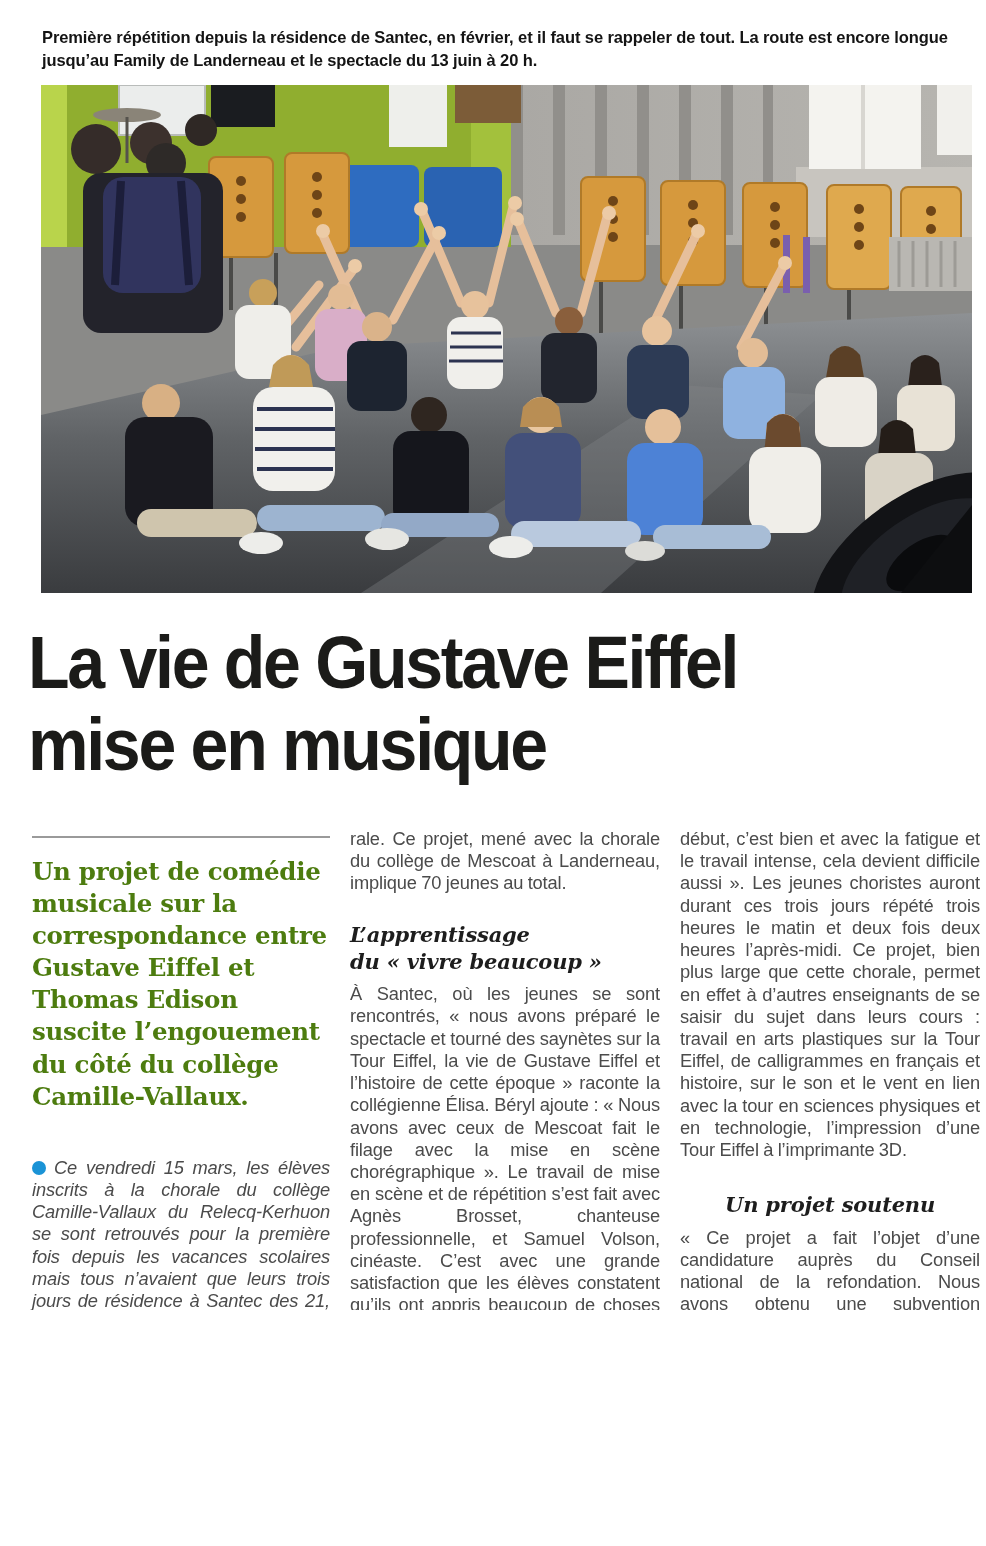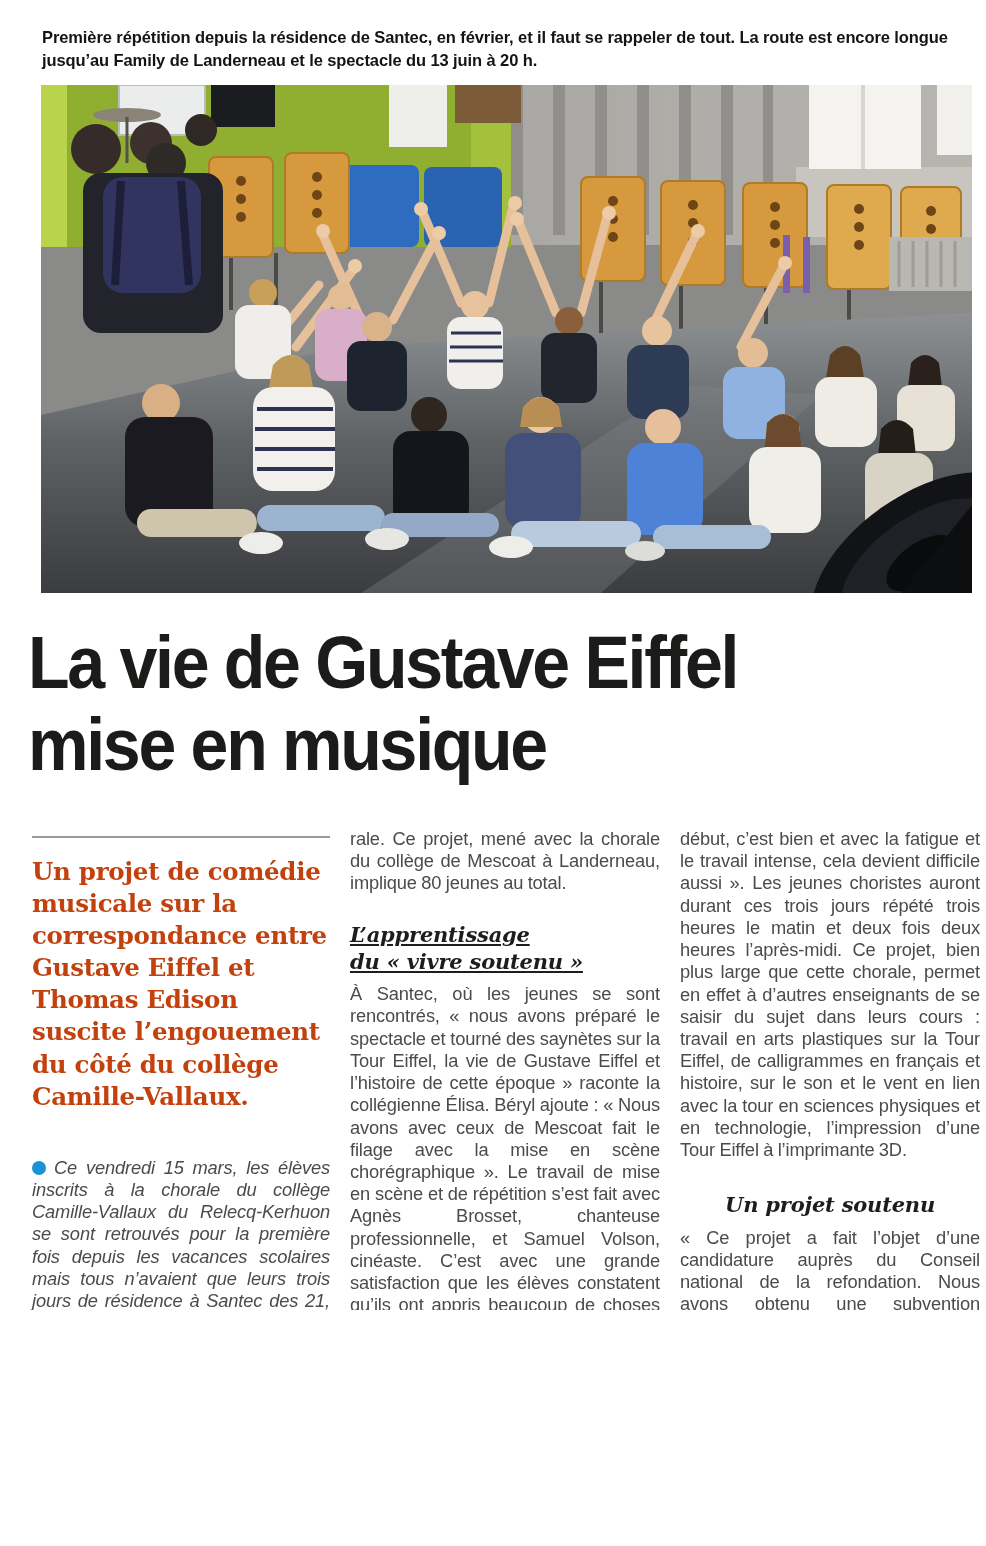--- a/index.html
+++ b/index.html
@@ -29,37 +29,37 @@
     font-size:74px;line-height:1.11;color:#1b1b19;letter-spacing:-2.5px;
     transform:scaleX(0.92);transform-origin:left top;
   }
   .columns{
     position:absolute;left:20px;top:828px;width:948px;
     display:grid;grid-template-columns:298px 310px 300px;column-gap:20px;
   }
   .lede-rule{border-top:2px solid #9a9a9a;margin:8px 0 18px 0;height:0;}
   .lede{
     font-family:"DejaVu Serif","Liberation Serif",serif;font-weight:bold;
-    font-size:24.5px;line-height:1.31;color:#c2410c;letter-spacing:-0.3px;
+    font-size:24.5px;line-height:1.31;color:#4d7c0f;letter-spacing:-0.3px;
   }
   .body-text{
     font-size:18.3px;line-height:1.215;text-align:justify;color:#4b4b4b;
     letter-spacing:-0.15px;word-spacing:-0.5px;margin:0;
   }
   .first-par{margin-top:44px;font-style:italic;}
   .bullet{
     display:inline-block;width:14px;height:14px;border-radius:50%;
     background:#1a93d6;margin-right:8px;vertical-align:-1px;
   }
   .subhead{
     font-family:"DejaVu Serif","Liberation Serif",serif;font-weight:bold;
     font-style:italic;font-size:21px;line-height:1.3;color:#1d1d1d;
     letter-spacing:-0.2px;
   }
-  .col2 .subhead{margin:26px 0 8px 0;text-decoration:underline;}
+  .col2 .subhead{margin:26px 0 8px 0;}
   .col3 .subhead{margin:30px 0 8px 0;text-align:center;}
   .bottom-bar{
     position:absolute;left:20px;top:1521px;width:948px;height:9px;background:#acacac;
   }
   .right-vline{
     position:absolute;left:977px;top:792px;width:2px;height:754px;background:#bdbdbd;
   }
 </style>
 </head>
 <body>
@@ -326,24 +326,24 @@
 
   <div class="columns">
 
     <div class="col1">
       <div class="lede-rule"></div>
       <div class="lede">Un projet de comédie musicale sur la correspondance entre Gustave Eiffel et Thomas Edison suscite l’engouement du côté du collège Camille-Vallaux.</div>
       <p class="body-text first-par"><span class="bullet"></span><span>Ce vendredi 15 mars, les élèves inscrits à la chorale du collège Camille-Vallaux du Relecq-Kerhuon se sont retrouvés pour la première fois depuis les vacances scolaires mais tous n’avaient que leurs trois jours de résidence à Santec des 21, 22 et 23 février à l’esprit. « Nous travaillons depuis le début de l’année sur "Mon cher Gustave", comédie musicale qui raconte les discussions de Gustave Eiffel et Thomas Edison », indique Sabine Heuré, professeure de musique et responsable de la cho-</span></p>
     </div>
 
     <div class="col2">
-      <p class="body-text">rale. Ce projet, mené avec la chorale du collège de Mescoat à Landerneau, implique 80 jeunes au total.</p>
+      <p class="body-text">rale. Ce projet, mené avec la chorale du collège de Mescoat à Landerneau, implique 70 jeunes au total.</p>
       <div class="subhead">
         <div>L’apprentissage</div>
-        <div>du « vivre soutenu »</div>
+        <div>du « vivre beaucoup »</div>
       </div>
       <p class="body-text">À Santec, où les jeunes se sont rencontrés, « nous avons préparé le spectacle et tourné des saynètes sur la Tour Eiffel, la vie de Gustave Eiffel et l’histoire de cette époque » raconte la collégienne Élisa. Béryl ajoute : « Nous avons avec ceux de Mescoat fait le filage avec la mise en scène chorégraphique ». Le travail de mise en scène et de répétition s’est fait avec Agnès Brosset, chanteuse professionnelle, et Samuel Volson, cinéaste. C’est avec une grande satisfaction que les élèves constatent qu’ils ont appris beaucoup de choses et bien avancé sur le projet. Ils soulignent aussi avoir appris le « vivre ensemble » : « Des liens se sont créés entre nous, un esprit de troupe est ressorti de ces trois jours », indique Marilou. Anna conclut : « Vivre ensemble, au</p>
     </div>
 
     <div class="col3">
       <p class="body-text">début, c’est bien et avec la fatigue et le travail intense, cela devient difficile aussi ». Les jeunes choristes auront durant ces trois jours répété trois heures le matin et deux fois deux heures l’après-midi. Ce projet, bien plus large que cette chorale, permet en effet à d’autres enseignants de se saisir du sujet dans leurs cours : travail en arts plastiques sur la Tour Eiffel, de calligrammes en français et histoire, sur le son et le vent en lien avec la tour en sciences physiques et en technologie, l’impression d’une Tour Eiffel à l’imprimante 3D.</p>
       <div class="subhead">Un projet soutenu</div>
       <p class="body-text">« Ce projet a fait l’objet d’une candidature auprès du Conseil national de la refondation. Nous avons obtenu une subvention importante de 20 000 € qui nous a permis le financement de la résidence et des intervenants mais également l’achat d’une imprimante 3D qui va permettre la création de décors », ajoute fièrement Frédérique Lozachmeur, la principale du collège.</p>
     </div>
 

